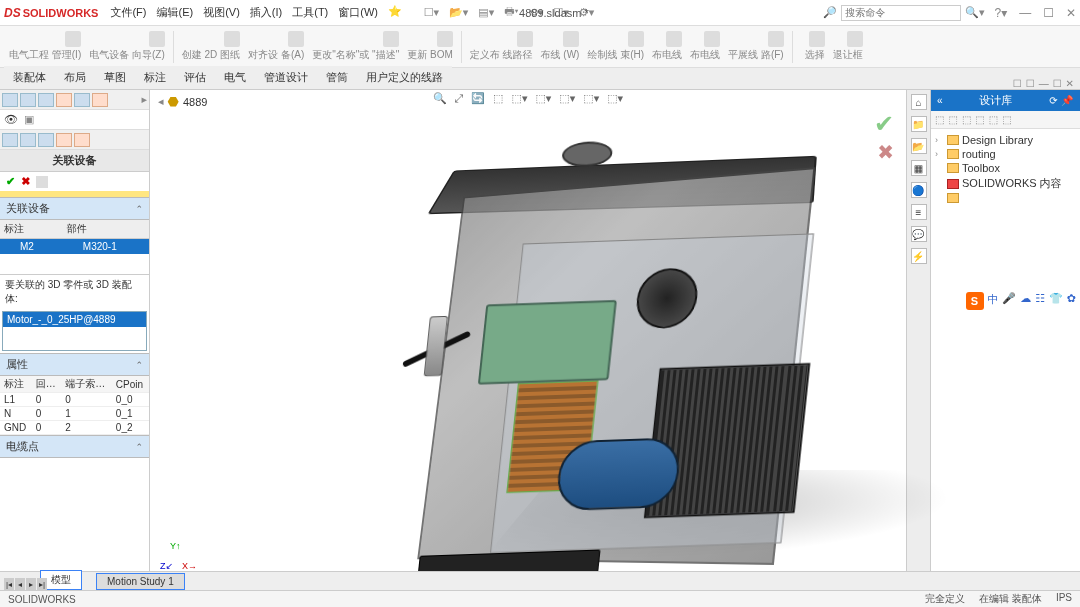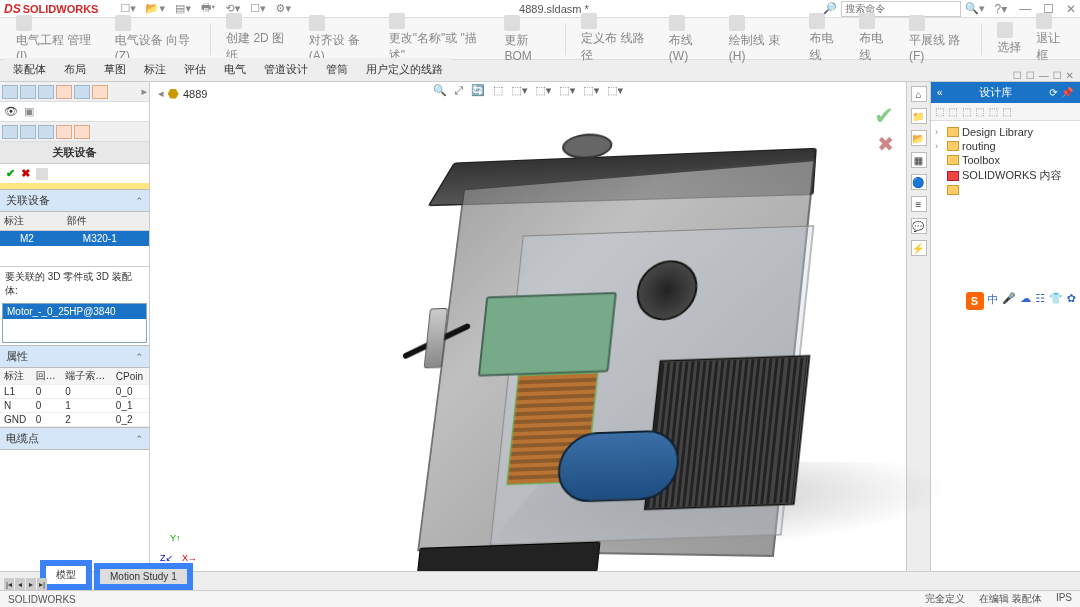--- a/index.html
+++ b/index.html
@@ -1,33 +1,33 @@
 <!DOCTYPE html>
 <html><head>
 <meta charset="utf-8">
 <style>
 * { box-sizing: border-box; margin: 0; padding: 0; font-family: "Microsoft YaHei", Arial, sans-serif; }
 body { width: 1080px; height: 607px; background: #fff; font-size: 11px; color: #333; overflow: hidden; position: relative; }
 
 
-.titlebar { height: 18px; background: #fff; display: flex; align-items: center; padding: 0 4px; border-bottom: 1px solid #ddd; }
+.titlebar { height: 26px; background: #fff; display: flex; align-items: center; padding: 0 4px; border-bottom: 1px solid #ddd; }
 .logo { color: #d62828; font-weight: bold; font-size: 11px; display: flex; align-items: center; gap: 2px; }
 .logo .ds { font-style: italic; font-size: 12px; }
 .menu { display: flex; gap: 10px; margin-left: 12px; font-size: 11px; }
 .menu span { cursor: pointer; }
 .titlebar .std-tools { margin-left: 20px; display: flex; gap: 6px; align-items: center; color: #888; }
 .titlebar .std-tools span { padding: 0 2px; cursor: pointer; }
 .doc-title { margin-left: auto; margin-right: auto; color: #555; position:absolute; left:50%; transform:translateX(-30%);}
 .search { margin-left: auto; display: flex; align-items: center; gap: 4px; }
 .search input { width: 120px; height: 16px; border: 1px solid #ccc; font-size: 10px; padding: 0 3px; }
 .win-controls { display: flex; gap: 12px; margin-left: 10px; color: #888; font-size: 12px; }
 
 
 .ribbon { height: 42px; background: #f7f7f7; border-bottom: 1px solid #ddd; display: flex; align-items: center; padding: 2px 6px; gap: 2px; }
-.ribbon .grp { display: flex; flex-direction: column; align-items: flex-start; padding: 0 3px; font-size: 12px; color: #888; min-width:30px;margin-left:7px;}
+.ribbon .grp { display: flex; flex-direction: column; align-items: flex-end; padding: 0 3px; font-size: 10px; color: #888; min-width:30px;}
 .ribbon .grp .ic { width: 16px; height: 16px; background: #ddd; margin-bottom: 1px; border-radius:2px;}
 .ribbon .sep { width: 1px; height: 32px; background: #ddd; margin: 0 3px; }
 
 
 .tabs { height: 22px; background: #eee; border-bottom: 1px solid #ccc; display: flex; align-items: flex-end; padding-left: 4px; }
 .tab { padding: 3px 8px; font-size: 11px; background: #eee; border: 1px solid transparent; cursor: pointer; white-space:nowrap;}
 .tab.active { background: #fff; border: 1px solid #ccc; border-bottom: 1px solid #fff; position: relative; top: 1px; color:#1a73c7; }
 .tabs .doc-controls { margin-left:auto; display:flex; gap:4px; padding:0 6px; color:#888; font-size:10px;}
 
 
@@ -99,40 +99,49 @@
 .design-lib-title .ctl { display:flex; gap:4px; font-size:10px;}
 .design-lib-tools { height:18px; background:#f5f5f5; border-bottom:1px solid #ddd; display:flex; align-items:center; gap:4px; padding:0 4px; font-size:10px; color:#888;}
 .tree { padding: 4px; font-size: 11px; }
 .tree-item { display: flex; align-items: center; gap: 3px; padding: 1px 0; cursor:pointer;}
 .tree-item .exp { width:9px; color:#888; font-size:9px;}
 .tree-item .fold { width:12px; height:10px; background:#fc6; border:1px solid #c93; display:inline-block;}
 .tree-item .fold.red { background:#e44; border-color:#a22;}
 
 
 .bottom-tabs { position:absolute; left:0; bottom:17px; height:19px; background:#eee; display:flex; align-items:flex-end; padding-left:40px; width:100%; border-top:1px solid #ccc;}
-.bottom-tabs .btab { padding:2px 10px; font-size:10px; background:#ddd; border:6px solid #3b82f6; margin-right:2px; cursor:pointer;}
+.bottom-tabs .btab { padding:2px 10px; font-size:10px; background:#ddd; border:1px solid #3b82f6; margin-right:14px; cursor:pointer;}
 .bottom-tabs .btab.active { background:#fff;}
 .bottom-tabs .nav { position:absolute; left:4px; display:flex; gap:1px;}
 .bottom-tabs .nav span{ width:10px; height:12px; background:#ccc; font-size:8px; display:flex; align-items:center; justify-content:center;}
 
 .status { position:absolute; bottom:0; left:0; height:17px; width:100%; background:#f5f5f5; border-top:1px solid #ccc; display:flex; align-items:center; padding:0 8px; font-size:10px; color:#555;}
 .status .right { margin-left:auto; display:flex; gap:14px;}
 
 .sogou-bar { position:absolute; right:0; top:290px; display:flex; gap:4px; padding:2px 4px; background:#fff;}
 .sogou-bar span { font-size:11px; color:#36c;}
 .sogou-bar .s { width:18px;height:18px; background:#f60; color:#fff; font-weight:bold; border-radius:3px; display:flex;align-items:center;justify-content:center;}
 
 </style>
 </head>
 <body>
 
 <div class="titlebar">
   <div class="logo">
     <span class="ds">DS</span>
     <span>SOLIDWORKS</span>
+  </div>
+  <div class="menu">
+    <span>文件(F)</span>
+    <span>编辑(E)</span>
+    <span>视图(V)</span>
+    <span>插入(I)</span>
+    <span>工具(T)</span>
+    <span>窗口(W)</span>
+    <span>⭐</span>
   </div>
   <div class="std-tools">
     <span>☐▾</span>
     <span>📂▾</span>
     <span>▤▾</span>
     <span>🖶▾</span>
     <span>⟲▾</span>
     <span>☐▾</span>
     <span>⚙▾</span>
   </div>
@@ -274,21 +283,21 @@
             </tr>
       <tr class="sel">
               <td>M2</td>
               <td>M320-1</td>
             </tr>
     </tbody>
         </table>
     </div>
     <div class="link-label">要关联的 3D 零件或 3D 装配体:</div>
     <div class="selected-list">
-      <div class="item">Motor_-_0_25HP@3840</div>
+      <div class="item">Motor_-_0_25HP@4889</div>
     </div>
     <div class="section-head">
       <span>属性</span>
       <span class="arrow">⌃</span>
     </div>
     <table class="attr-table">
       <tbody>
           <tr>
         <th>标注</th>
         <th>回…</th>

